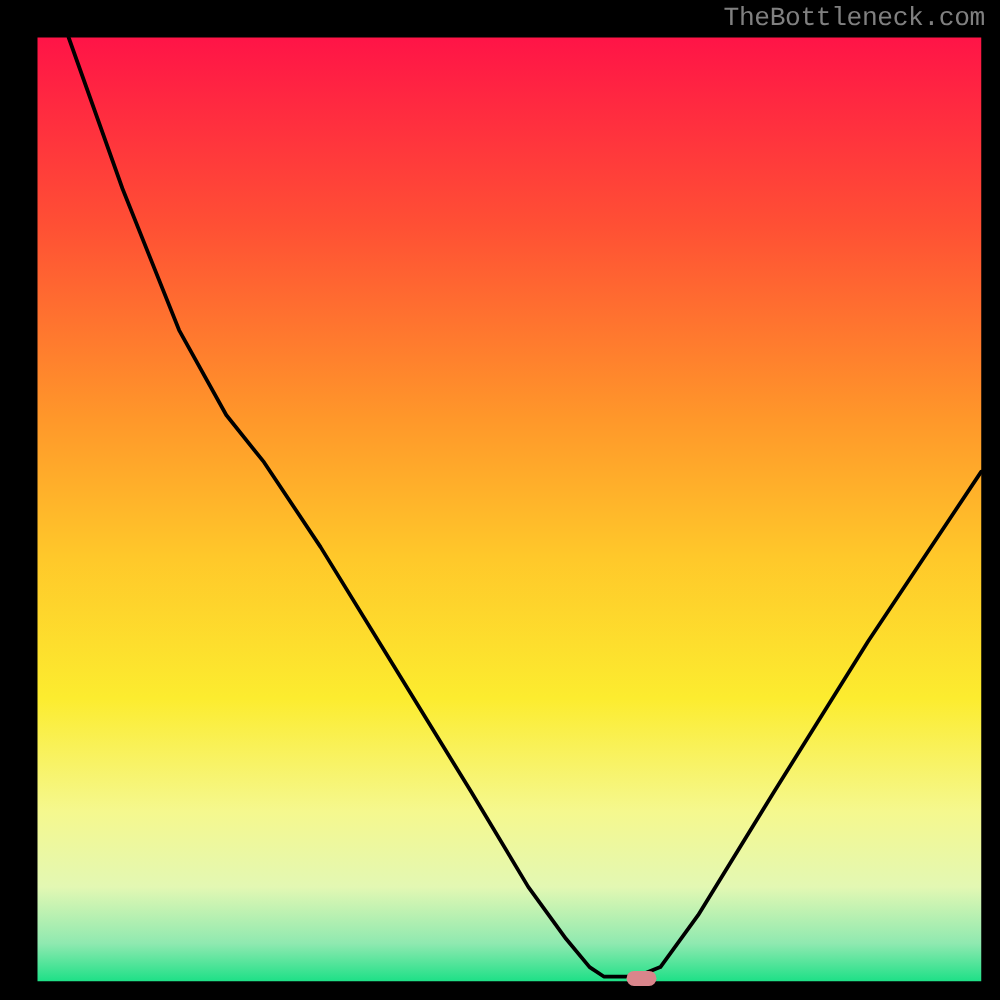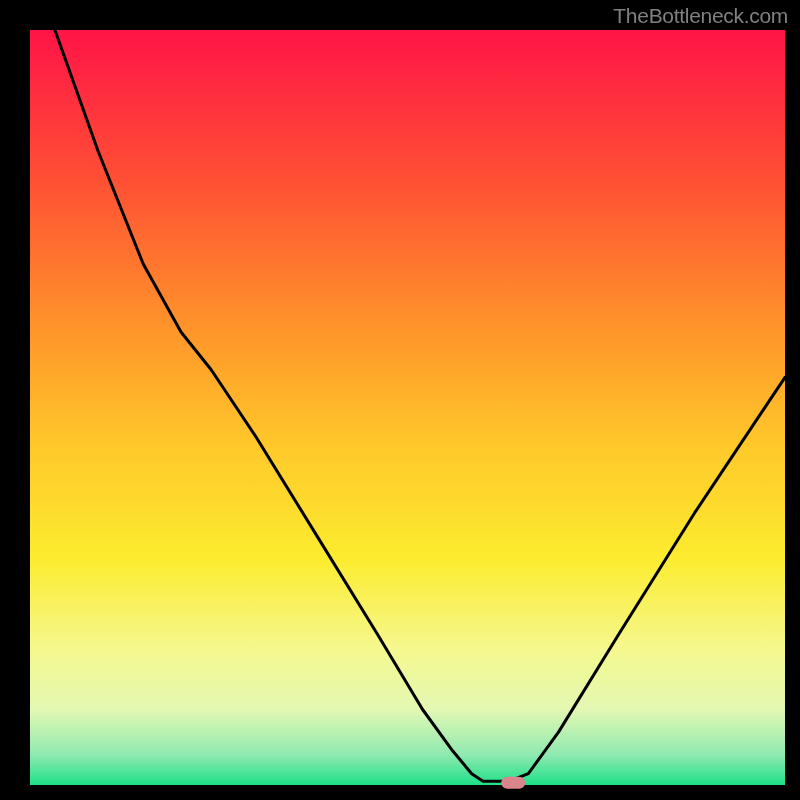--- a/index.html
+++ b/index.html
@@ -14,21 +14,21 @@
     height: 800px;
     position: relative;
     background: #000;
   }
   .watermark {
     position: absolute;
     top: 4px;
     right: 12px;
     z-index: 10;
     color: #808080;
-    font-family: Liberation Sans, sans-serif;
+    font-family: Liberation Mono, monospace;
     font-size: 21px;
     font-weight: 500;
     letter-spacing: -0.3px;
   }
   svg {
     display: block;
   }
 </style>
 </head>
 <body>

